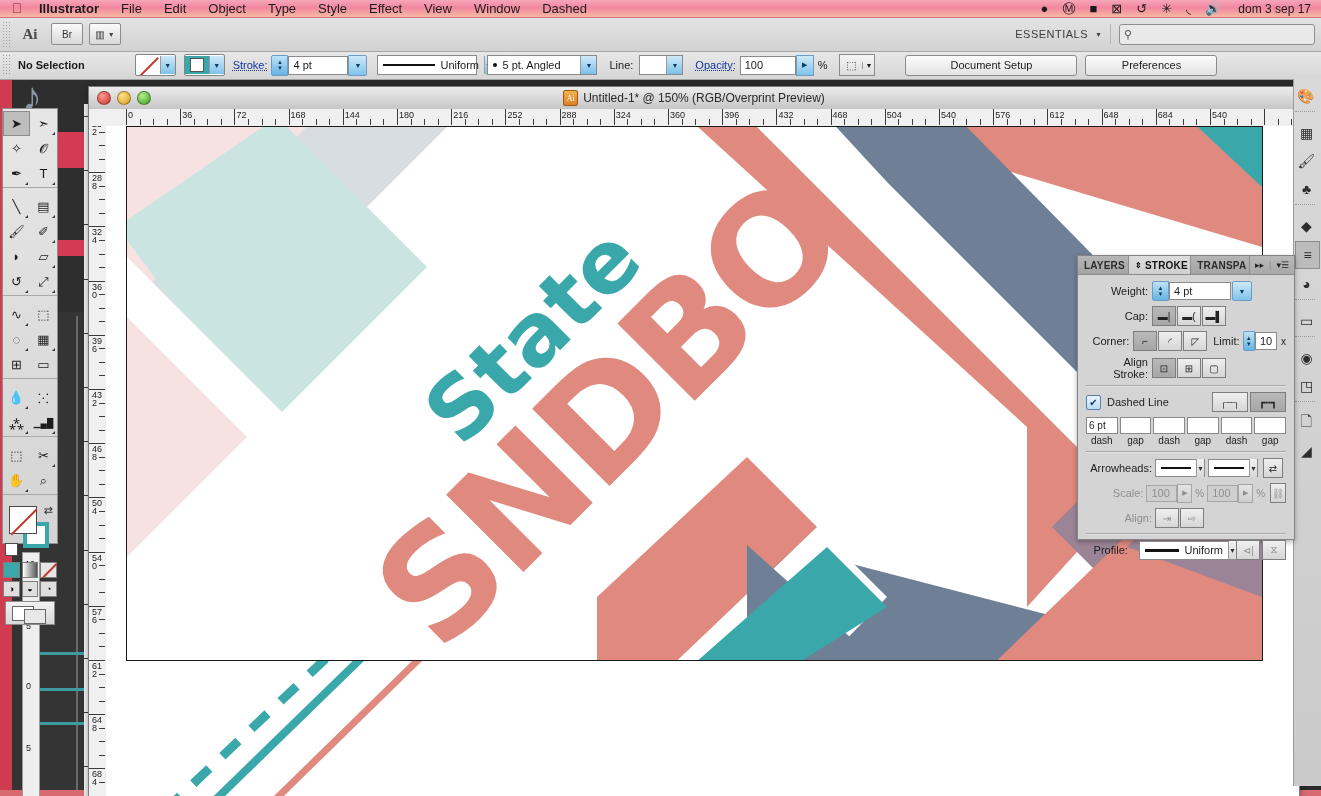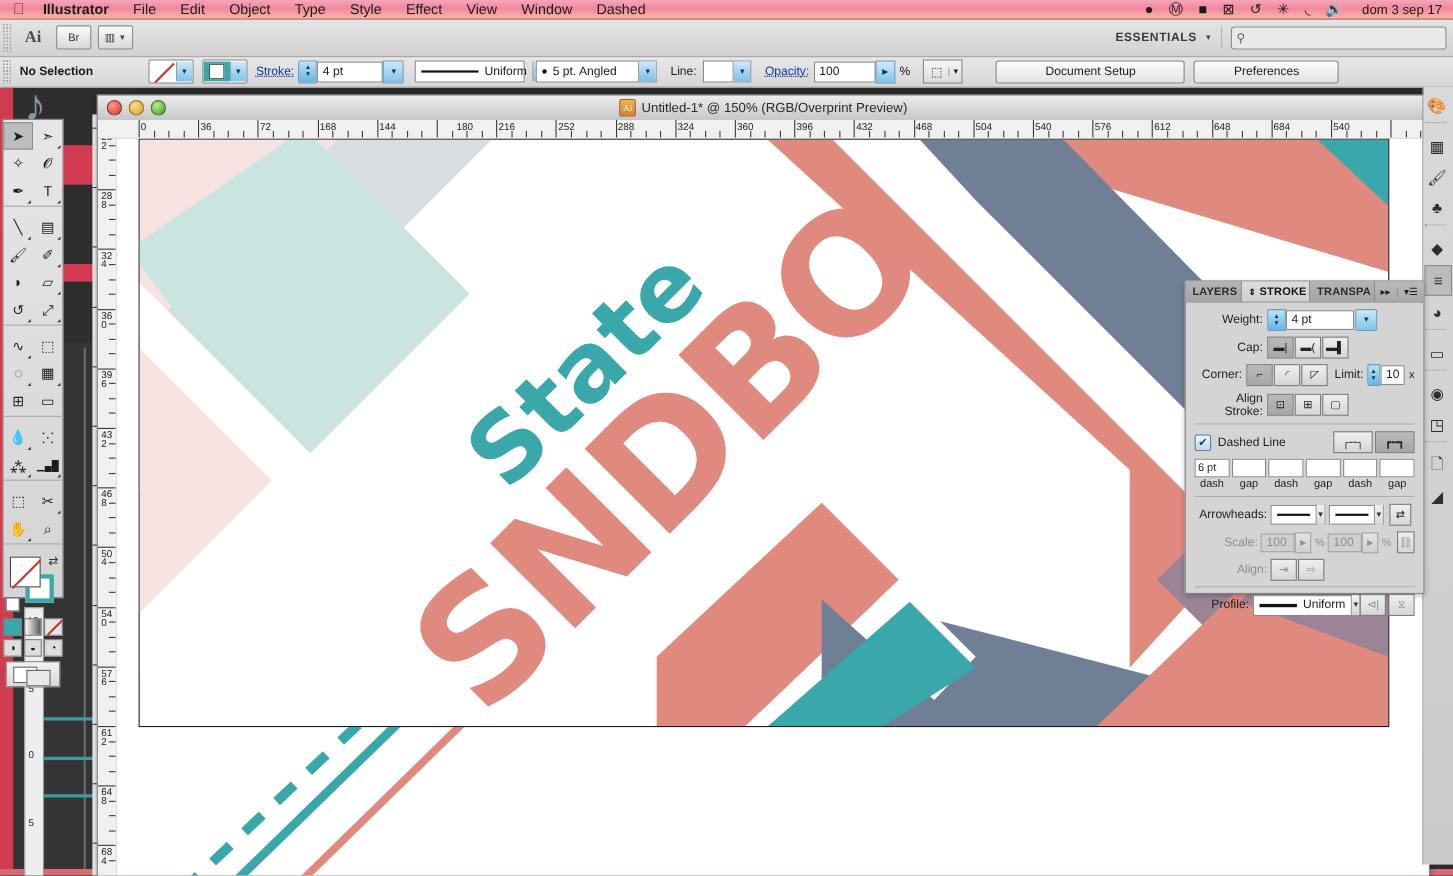--- a/index.html
+++ b/index.html
@@ -92,21 +92,21 @@
   .appbar-btn {
     height: 20px; min-width: 24px; margin-left: 6px;
     border: 1px solid #8d8d8d; border-radius: 2px;
     background: linear-gradient(to bottom, #fbfbfb, #d8d8d8);
     display: flex; align-items: center; justify-content: center;
     font-size: 10px; color: #333; padding: 0 3px;
   }
   .caret { font-size: 7px; margin-left: 3px; color: #444; }
   .appbar-right { margin-left: auto; display: flex; align-items: center; padding-right: 6px; }
   .workspace-label {
-    font-size: 11px; font-weight: bold; color: #3b3b3b;
+    font-size: 11px; font-weight: normal; color: #3b3b3b;
     letter-spacing: .5px; padding: 0 4px;
   }
   .vsep { width: 1px; height: 20px; background: #b4b4b4; margin: 0 8px; }
   .search-box {
     width: 190px; height: 19px;
     border: 1px solid #8f8f8f; border-radius: 3px;
     background: #e9e9e9;
     display: flex; align-items: center; padding-left: 4px;
     font-size: 11px; color: #777;
   }
@@ -640,21 +640,21 @@
           <div class="rtxt" style="left: 201.6px; top: 1px;">168</div>
           <div class="tick" style="left: 213.15px; top: 10px; width: 1px; height: 6px;"></div>
           <div class="tick" style="left: 226.7px; top: 10px; width: 1px; height: 6px;"></div>
           <div class="tick" style="left: 240.25px; top: 10px; width: 1px; height: 6px;"></div>
           <div class="tick" style="left: 253.8px; top: 0px; width: 1px; height: 16px;"></div>
           <div class="rtxt" style="left: 255.8px; top: 1px;">144</div>
           <div class="tick" style="left: 267.35px; top: 10px; width: 1px; height: 6px;"></div>
           <div class="tick" style="left: 280.9px; top: 10px; width: 1px; height: 6px;"></div>
           <div class="tick" style="left: 294.45px; top: 10px; width: 1px; height: 6px;"></div>
           <div class="tick" style="left: 308px; top: 0px; width: 1px; height: 16px;"></div>
-          <div class="rtxt" style="left: 326px; top: 1px;">180</div>
+          <div class="rtxt" style="left: 310px; top: 1px;">180</div>
           <div class="tick" style="left: 321.55px; top: 10px; width: 1px; height: 6px;"></div>
           <div class="tick" style="left: 335.1px; top: 10px; width: 1px; height: 6px;"></div>
           <div class="tick" style="left: 348.65px; top: 10px; width: 1px; height: 6px;"></div>
           <div class="tick" style="left: 362.2px; top: 0px; width: 1px; height: 16px;"></div>
           <div class="rtxt" style="left: 364.2px; top: 1px;">216</div>
           <div class="tick" style="left: 375.75px; top: 10px; width: 1px; height: 6px;"></div>
           <div class="tick" style="left: 389.3px; top: 10px; width: 1px; height: 6px;"></div>
           <div class="tick" style="left: 402.85px; top: 10px; width: 1px; height: 6px;"></div>
           <div class="tick" style="left: 416.4px; top: 0px; width: 1px; height: 16px;"></div>
           <div class="rtxt" style="left: 418.4px; top: 1px;">252</div>
@@ -1116,21 +1116,21 @@
         <div class="sp-lbl disabled" style="width:66px;margin-right:3px;">Align:</div>
         <div class="sp-btn3">
           <div class="sp-ib" style="color:#8e8e8e;">⇥</div>
           <div class="sp-ib" style="color:#8e8e8e;">⇨</div>
         </div>
       </div>
 
       <div class="sp-sep"></div>
 
       <div class="sp-row">
-        <div class="sp-lbl" style="width:50px;margin-right:4px;">Profile:</div>
+        <div class="sp-lbl" style="width:50px;margin-right:4px;text-align:center;">Profile:</div>
         <div class="combo" style="width:92px;height:19px;">
           <div class="val">
             <span class="uniform-line" style="width:34px;height:3px;"></span>
             <span>Uniform</span>
           </div>
           <div class="arrow" style="background:linear-gradient(to bottom,#f1f1f1,#d8d8d8);color:#333;">▼</div>
         </div>
         <div class="sp-ib" style="margin-left:5px;color:#8e8e8e;">⊲|</div>
         <div class="sp-ib" style="margin-left:2px;color:#8e8e8e;">⧖</div>
       </div>

